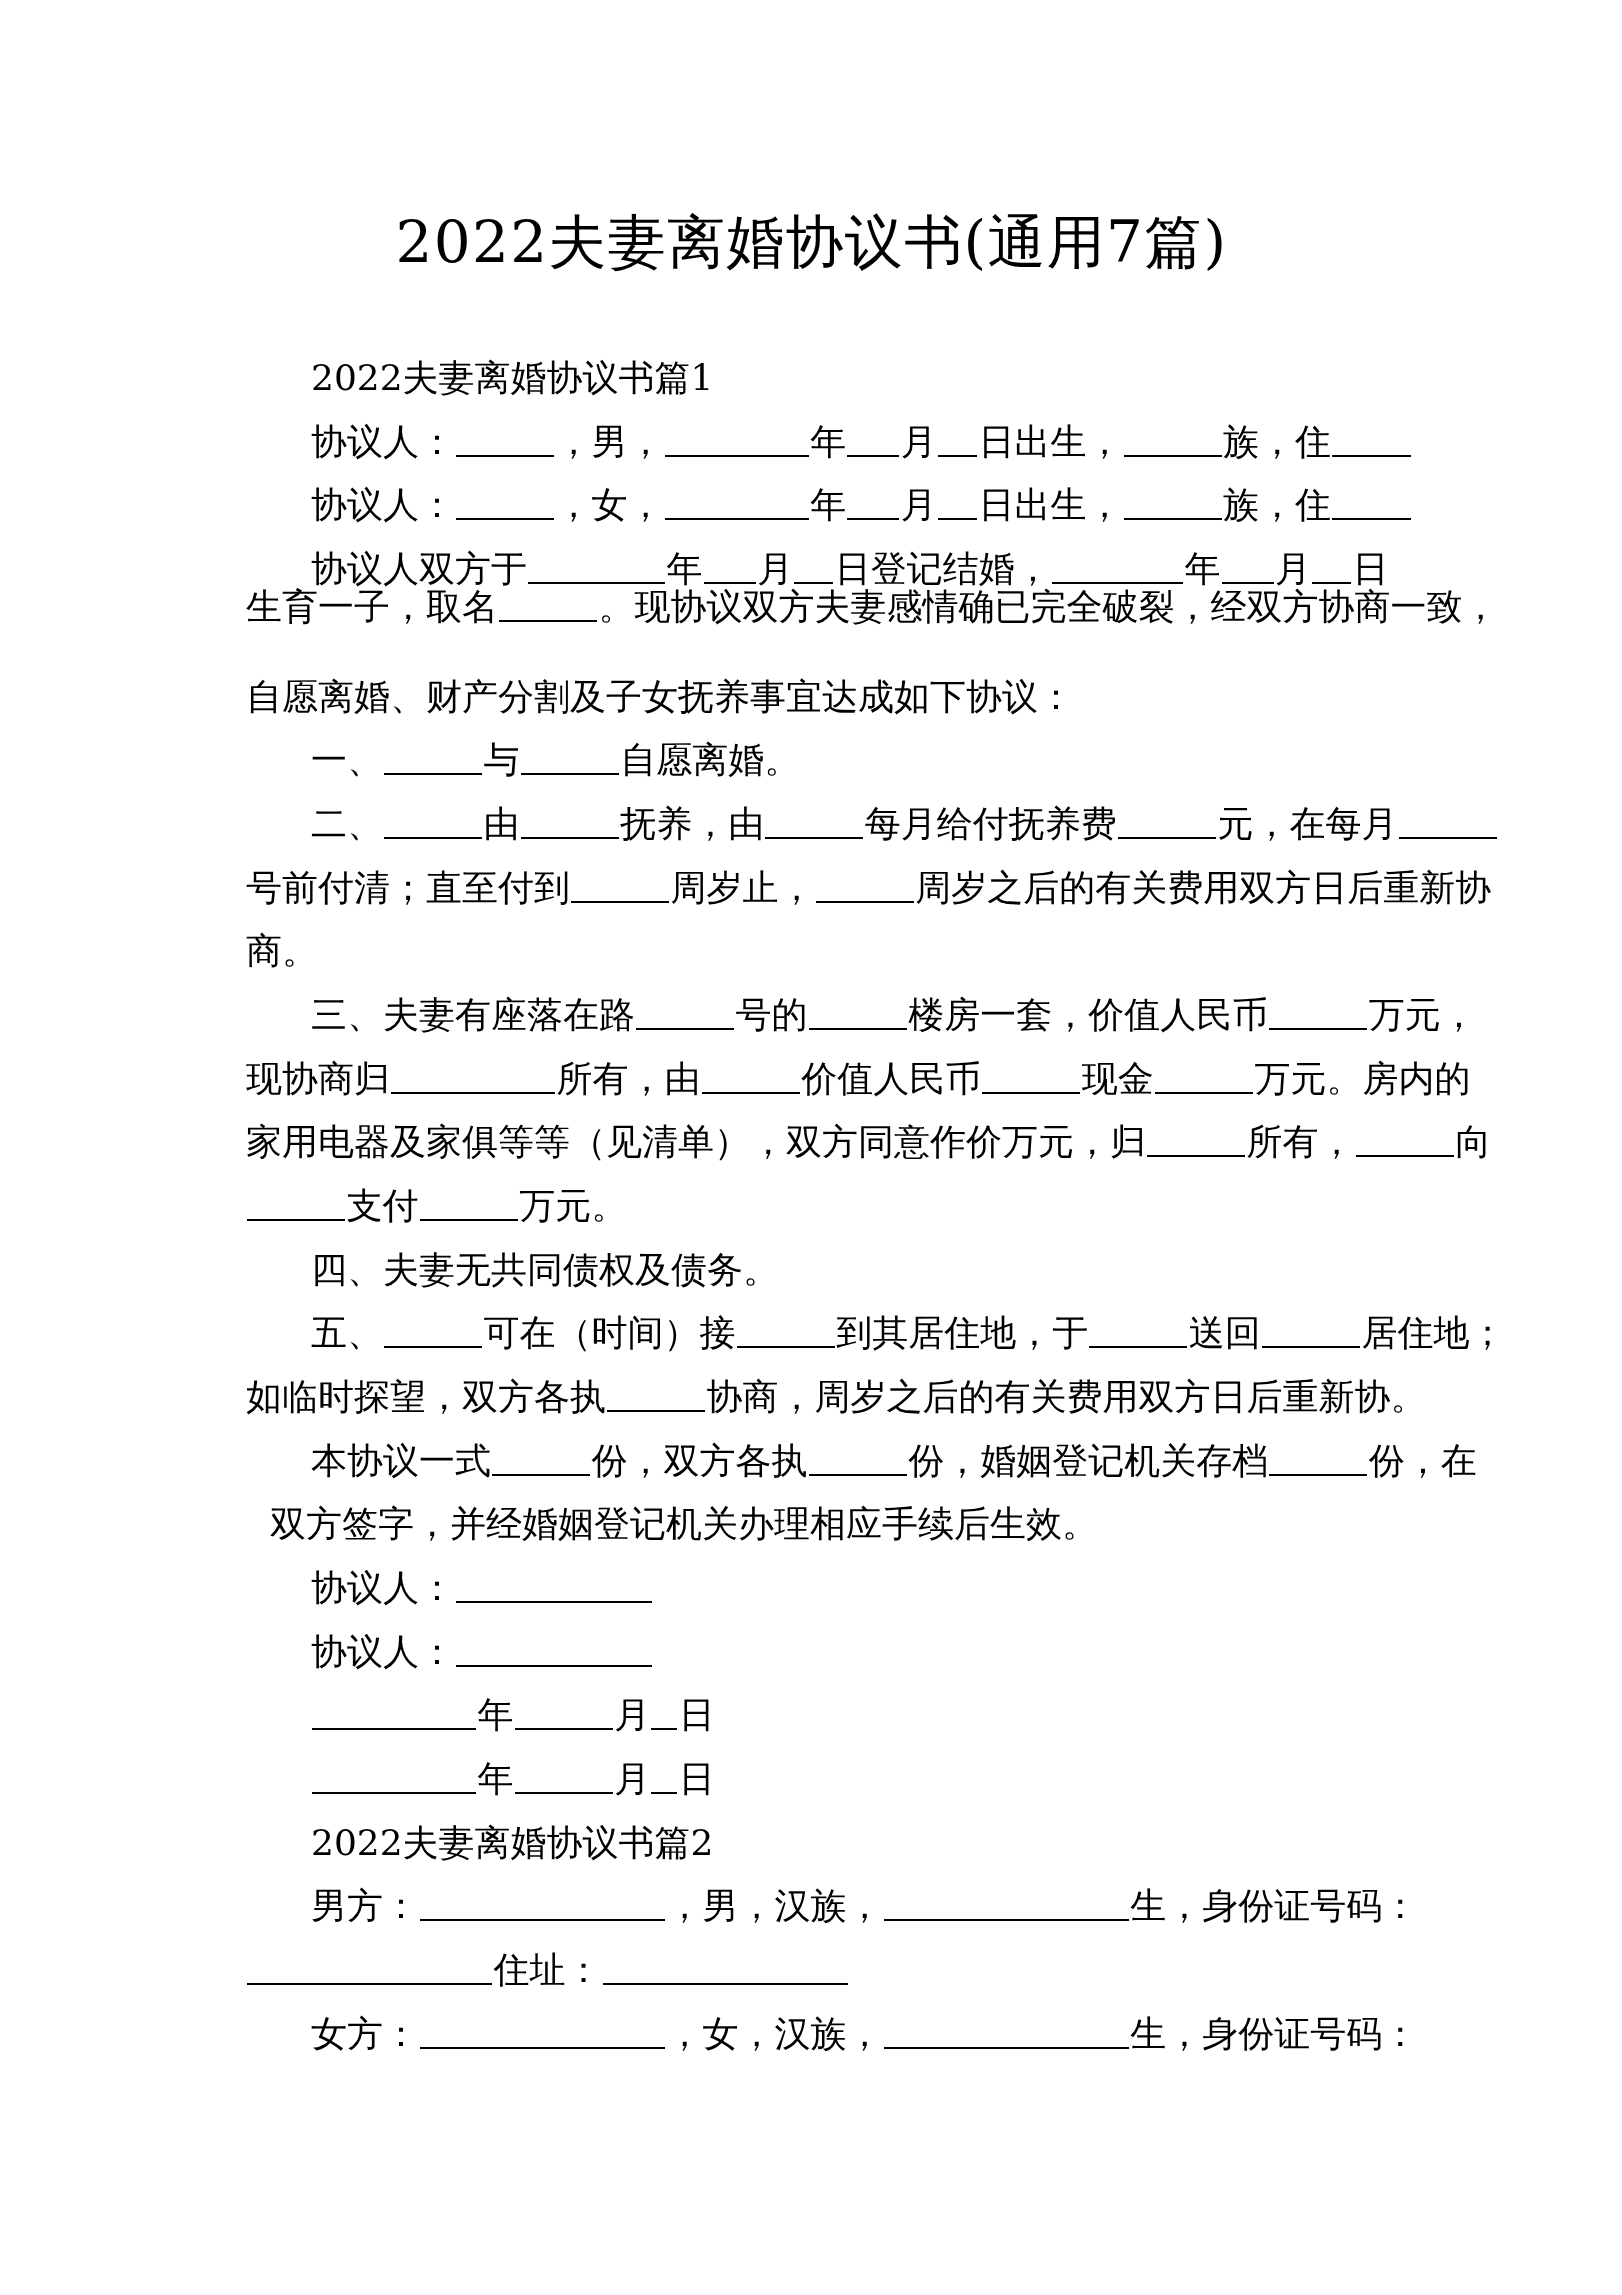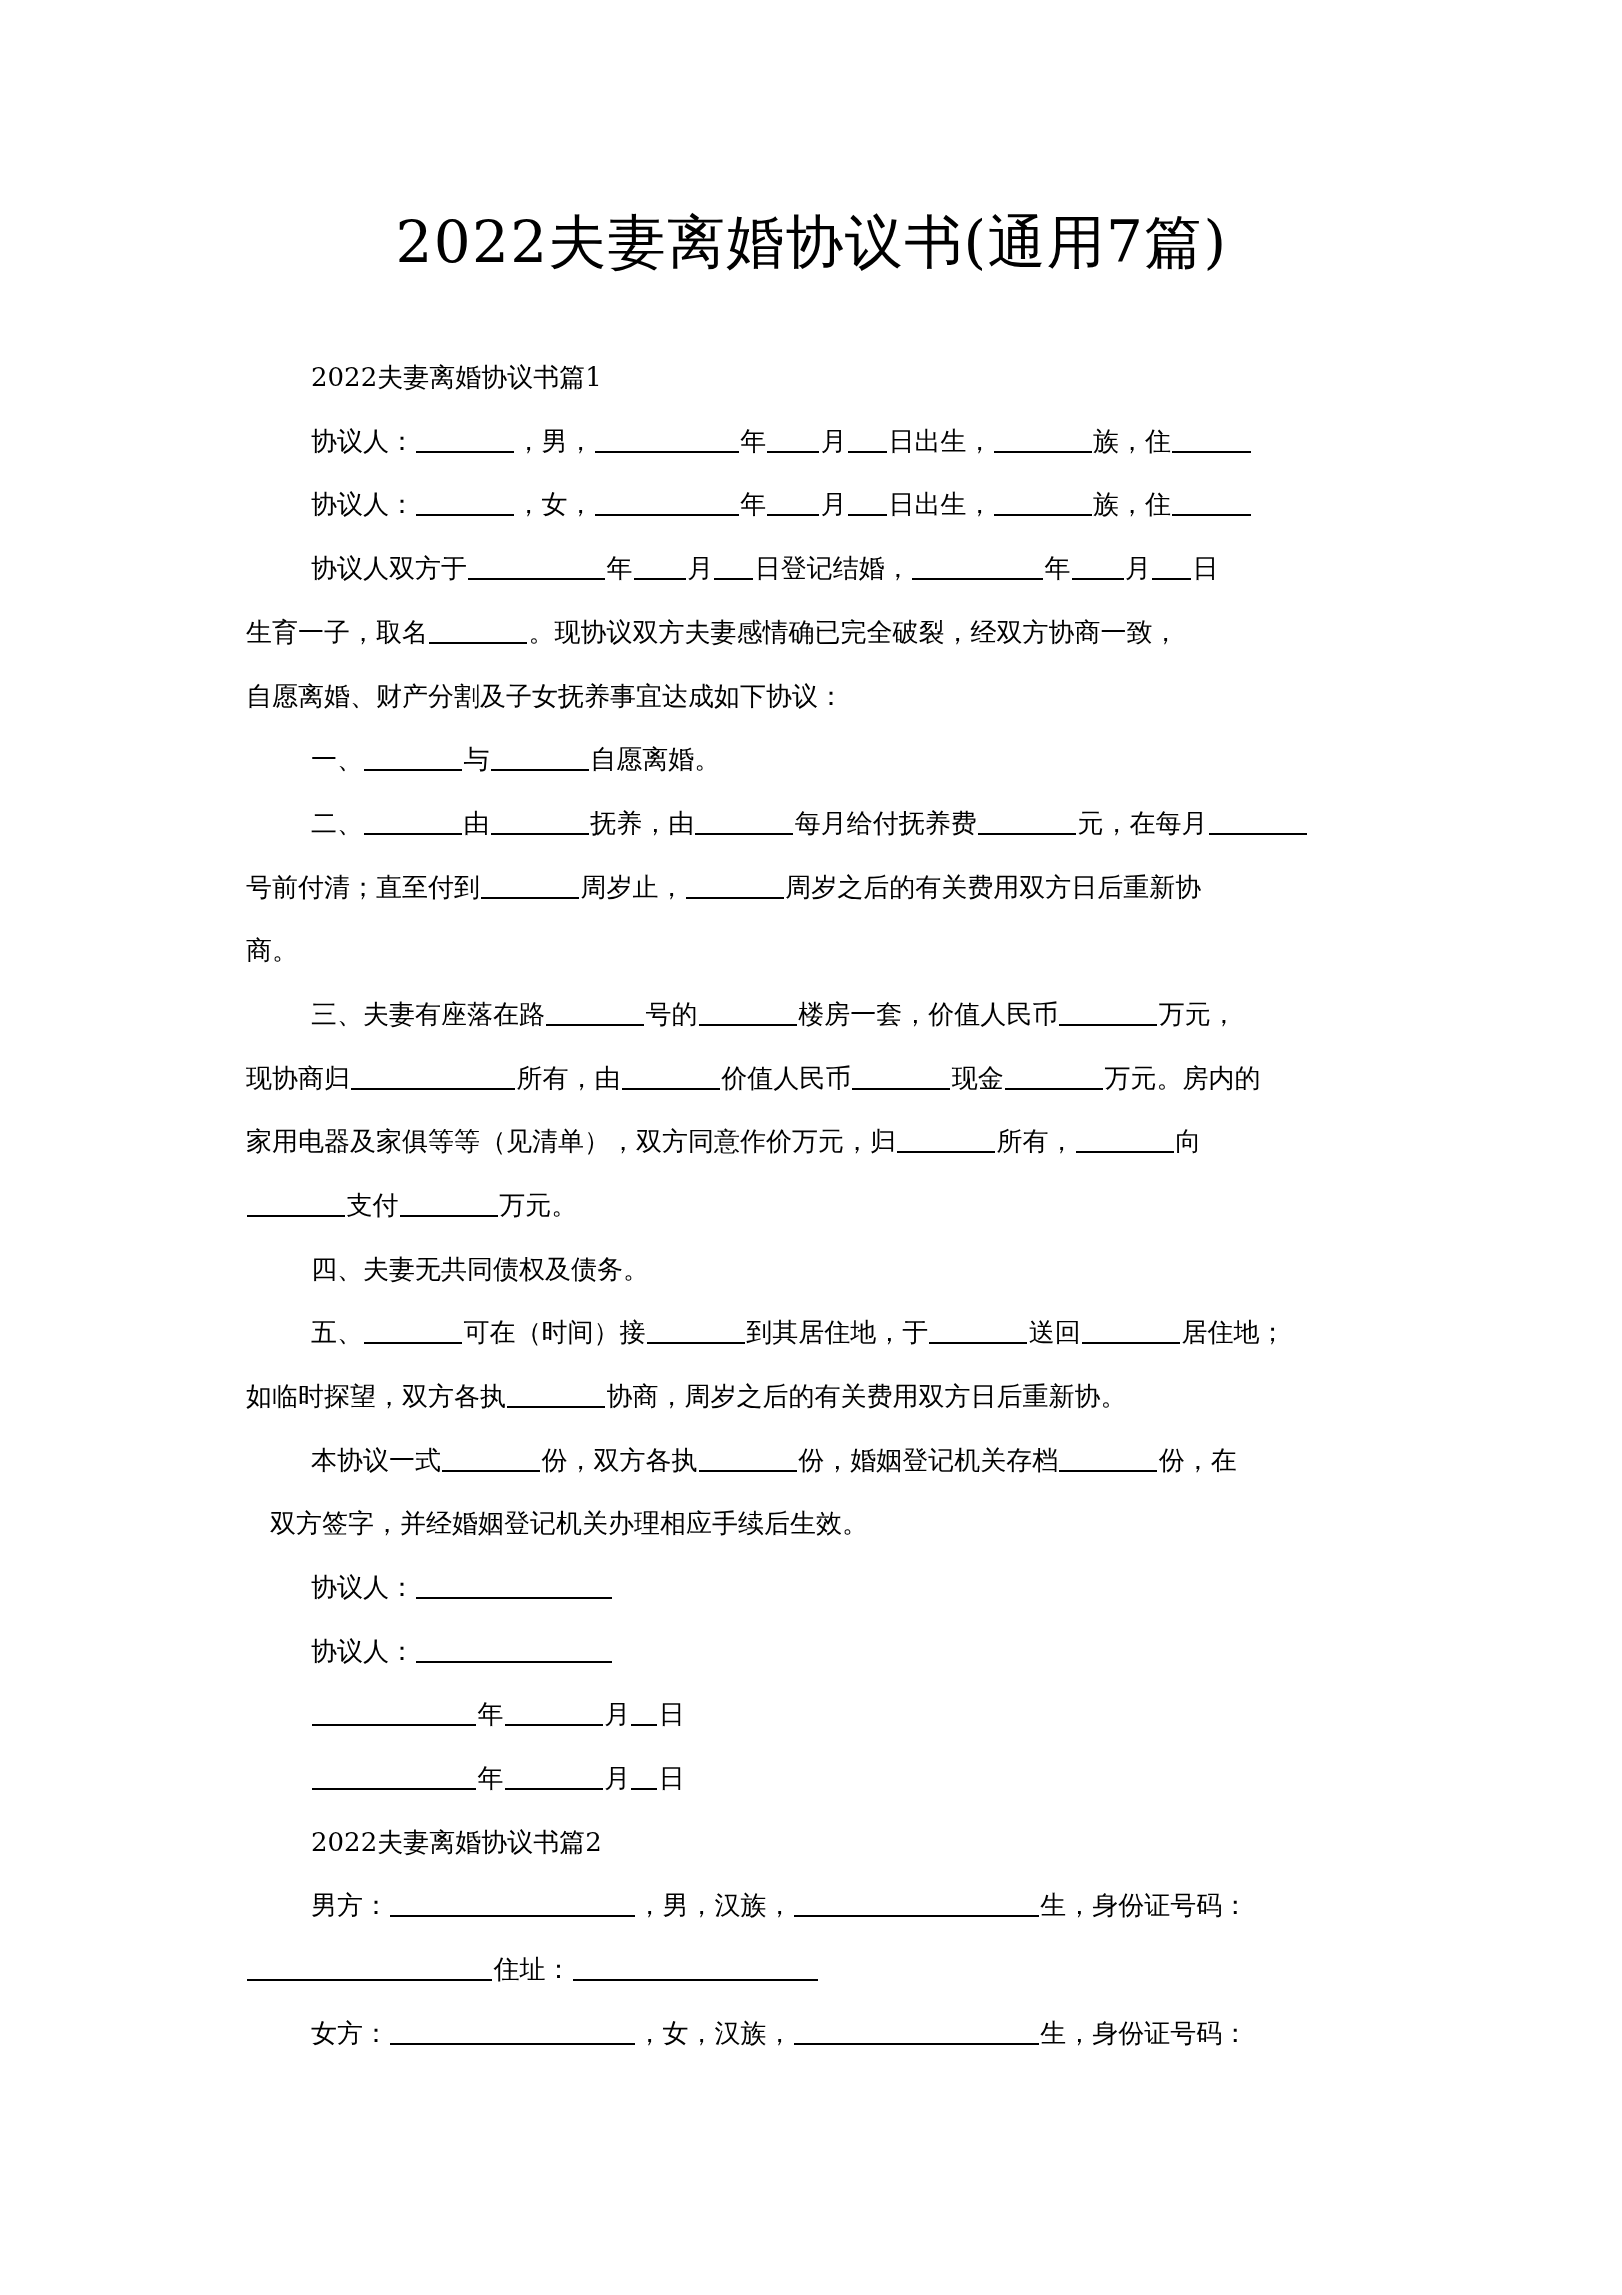--- a/index.html
+++ b/index.html
@@ -2,37 +2,37 @@
 <html style="font-size:10.5px"><head>
 <meta charset="utf-8">
 <style>
   html, body { margin: 0; padding: 0; background: #ffffff; }
   body { width: 1623px; height: 2295px; position: relative; overflow: hidden;
          font-family: "DejaVu Serif", "Liberation Serif", serif; color: #000; }
   .page { position: absolute; left: 0; top: 0; width: 1623px; height: 2295px; background: #fff; }
   .title { position: absolute; top: 200px; left: 0; width: 1623px; text-align: center;
            font-size: 58px; line-height: 85px; letter-spacing: 1.3px; white-space: nowrap; }
   .line { position: absolute; left: 246px; width: 1132px; height: 63px; white-space: nowrap;
-          font-size: 26px; line-height: 63px; }
+          font-size: 36px; line-height: 63px; }
   .line.indent { left: 311px; width: 1067px; }
   .seg { display: inline-block; vertical-align: baseline; }
   .blank { display: inline-block; border-bottom: 2px solid #000; height: 30px; vertical-align: baseline;
            margin: 0 1.3px; position: relative; top: 2.6px; }
 </style>
 </head>
 <body>
 
 <div class="page">
   <div class="title">2022夫妻离婚协议书(通用7篇)</div>
   <div id="body">
       <div class="line indent" style="top: 346px;">2022夫妻离婚协议书篇1</div>
       <div class="line indent" style="top: 410px;"><span class="seg">协议人：</span><span class="blank" style="width: 98px;"></span><span class="seg">，男，</span><span class="blank" style="width: 144px;"></span><span class="seg">年</span><span class="blank" style="width: 52px;"></span><span class="seg">月</span><span class="blank" style="width: 39px;"></span><span class="seg">日出生，</span><span class="blank" style="width: 98px;"></span><span class="seg">族，住</span><span class="blank" style="width: 79px;"></span></div>
       <div class="line indent" style="top: 473px;"><span class="seg">协议人：</span><span class="blank" style="width: 98px;"></span><span class="seg">，女，</span><span class="blank" style="width: 144px;"></span><span class="seg">年</span><span class="blank" style="width: 52px;"></span><span class="seg">月</span><span class="blank" style="width: 39px;"></span><span class="seg">日出生，</span><span class="blank" style="width: 98px;"></span><span class="seg">族，住</span><span class="blank" style="width: 79px;"></span></div>
       <div class="line indent" style="top: 537px;"><span class="seg">协议人双方于</span><span class="blank" style="width: 137px;"></span><span class="seg">年</span><span class="blank" style="width: 52px;"></span><span class="seg">月</span><span class="blank" style="width: 39px;"></span><span class="seg">日登记结婚，</span><span class="blank" style="width: 131px;"></span><span class="seg">年</span><span class="blank" style="width: 52px;"></span><span class="seg">月</span><span class="blank" style="width: 39px;"></span><span class="seg">日</span></div>
-      <div class="line" style="top: 601px;"><span class="seg">生育一子，取名</span><span class="blank" style="width: 98px;"></span><span class="seg">。现协议双方夫妻感情确已完全破裂，经双方协商一致，</span></div>
+      <div class="line" style="top: 575px;"><span class="seg">生育一子，取名</span><span class="blank" style="width: 98px;"></span><span class="seg">。现协议双方夫妻感情确已完全破裂，经双方协商一致，</span></div>
       <div class="line" style="top: 665px;"><span class="seg">自愿离婚、财产分割及子女抚养事宜达成如下协议：</span></div>
       <div class="line indent" style="top: 728px;"><span class="seg">一、</span><span class="blank" style="width: 98px;"></span><span class="seg">与</span><span class="blank" style="width: 98px;"></span><span class="seg">自愿离婚。</span></div>
       <div class="line indent" style="top: 792px;"><span class="seg">二、</span><span class="blank" style="width: 98px;"></span><span class="seg">由</span><span class="blank" style="width: 98px;"></span><span class="seg">抚养，由</span><span class="blank" style="width: 98px;"></span><span class="seg">每月给付抚养费</span><span class="blank" style="width: 98px;"></span><span class="seg">元，在每月</span><span class="blank" style="width: 98px;"></span></div>
       <div class="line" style="top: 856px;"><span class="seg">号前付清；直至付到</span><span class="blank" style="width: 98px;"></span><span class="seg">周岁止，</span><span class="blank" style="width: 98px;"></span><span class="seg">周岁之后的有关费用双方日后重新协</span></div>
       <div class="line" style="top: 919px;"><span class="seg">商。</span></div>
       <div class="line indent" style="top: 983px;"><span class="seg">三、夫妻有座落在路</span><span class="blank" style="width: 98px;"></span><span class="seg">号的</span><span class="blank" style="width: 98px;"></span><span class="seg">楼房一套，价值人民币</span><span class="blank" style="width: 98px;"></span><span class="seg">万元，</span></div>
       <div class="line" style="top: 1047px;"><span class="seg">现协商归</span><span class="blank" style="width: 164px;"></span><span class="seg">所有，由</span><span class="blank" style="width: 98px;"></span><span class="seg">价值人民币</span><span class="blank" style="width: 98px;"></span><span class="seg">现金</span><span class="blank" style="width: 98px;"></span><span class="seg">万元。房内的</span></div>
       <div class="line" style="top: 1110px;"><span class="seg">家用电器及家俱等等（见清单），双方同意作价万元，归</span><span class="blank" style="width: 98px;"></span><span class="seg">所有，</span><span class="blank" style="width: 98px;"></span><span class="seg">向</span></div>
       <div class="line" style="top: 1174px;"><span class="blank" style="width: 98px;"></span><span class="seg">支付</span><span class="blank" style="width: 98px;"></span><span class="seg">万元。</span></div>
       <div class="line indent" style="top: 1238px;"><span class="seg">四、夫妻无共同债权及债务。</span></div>

